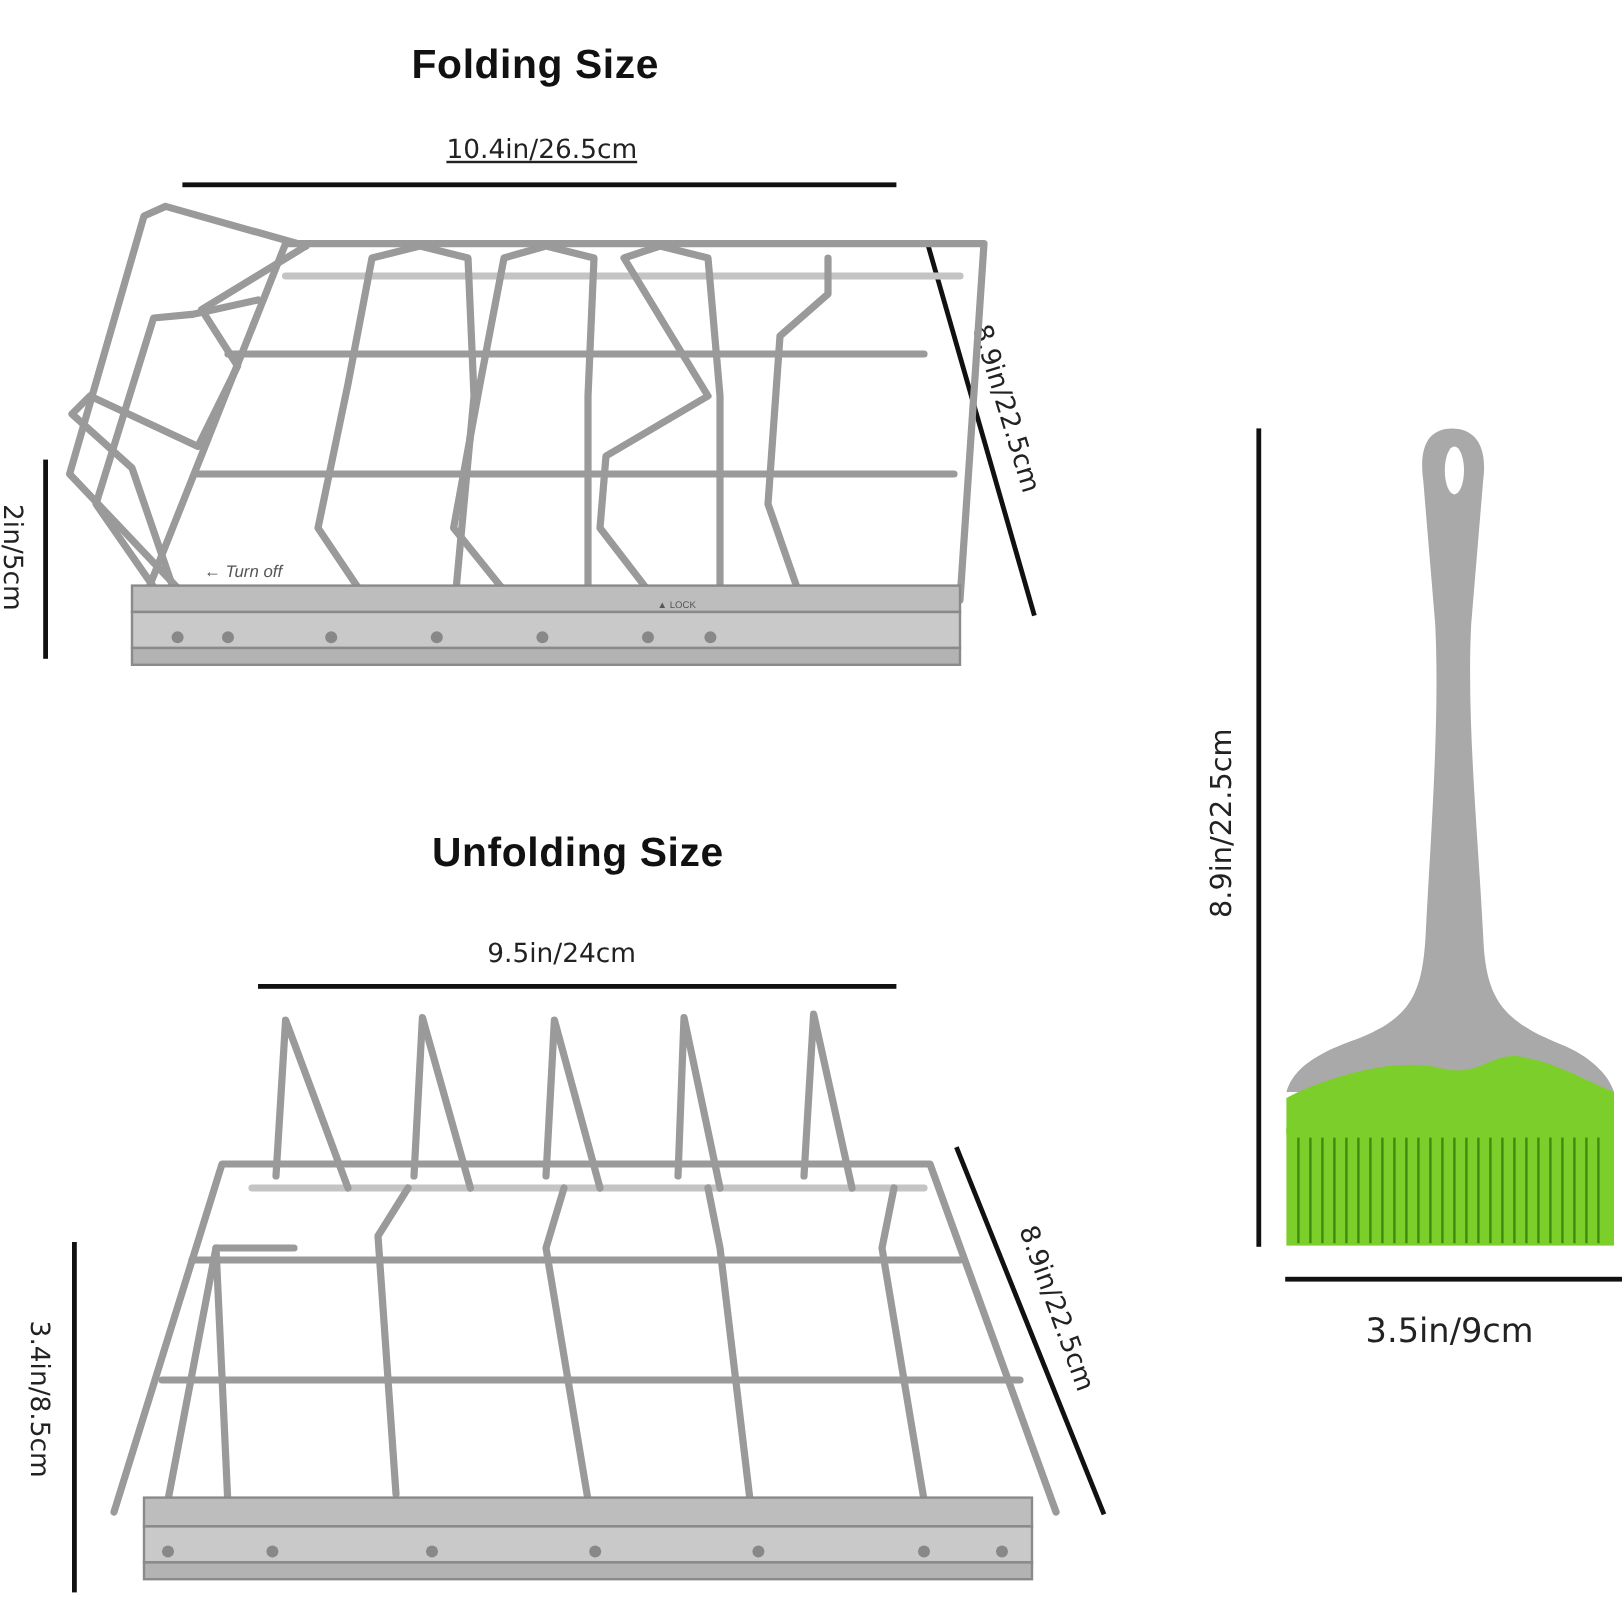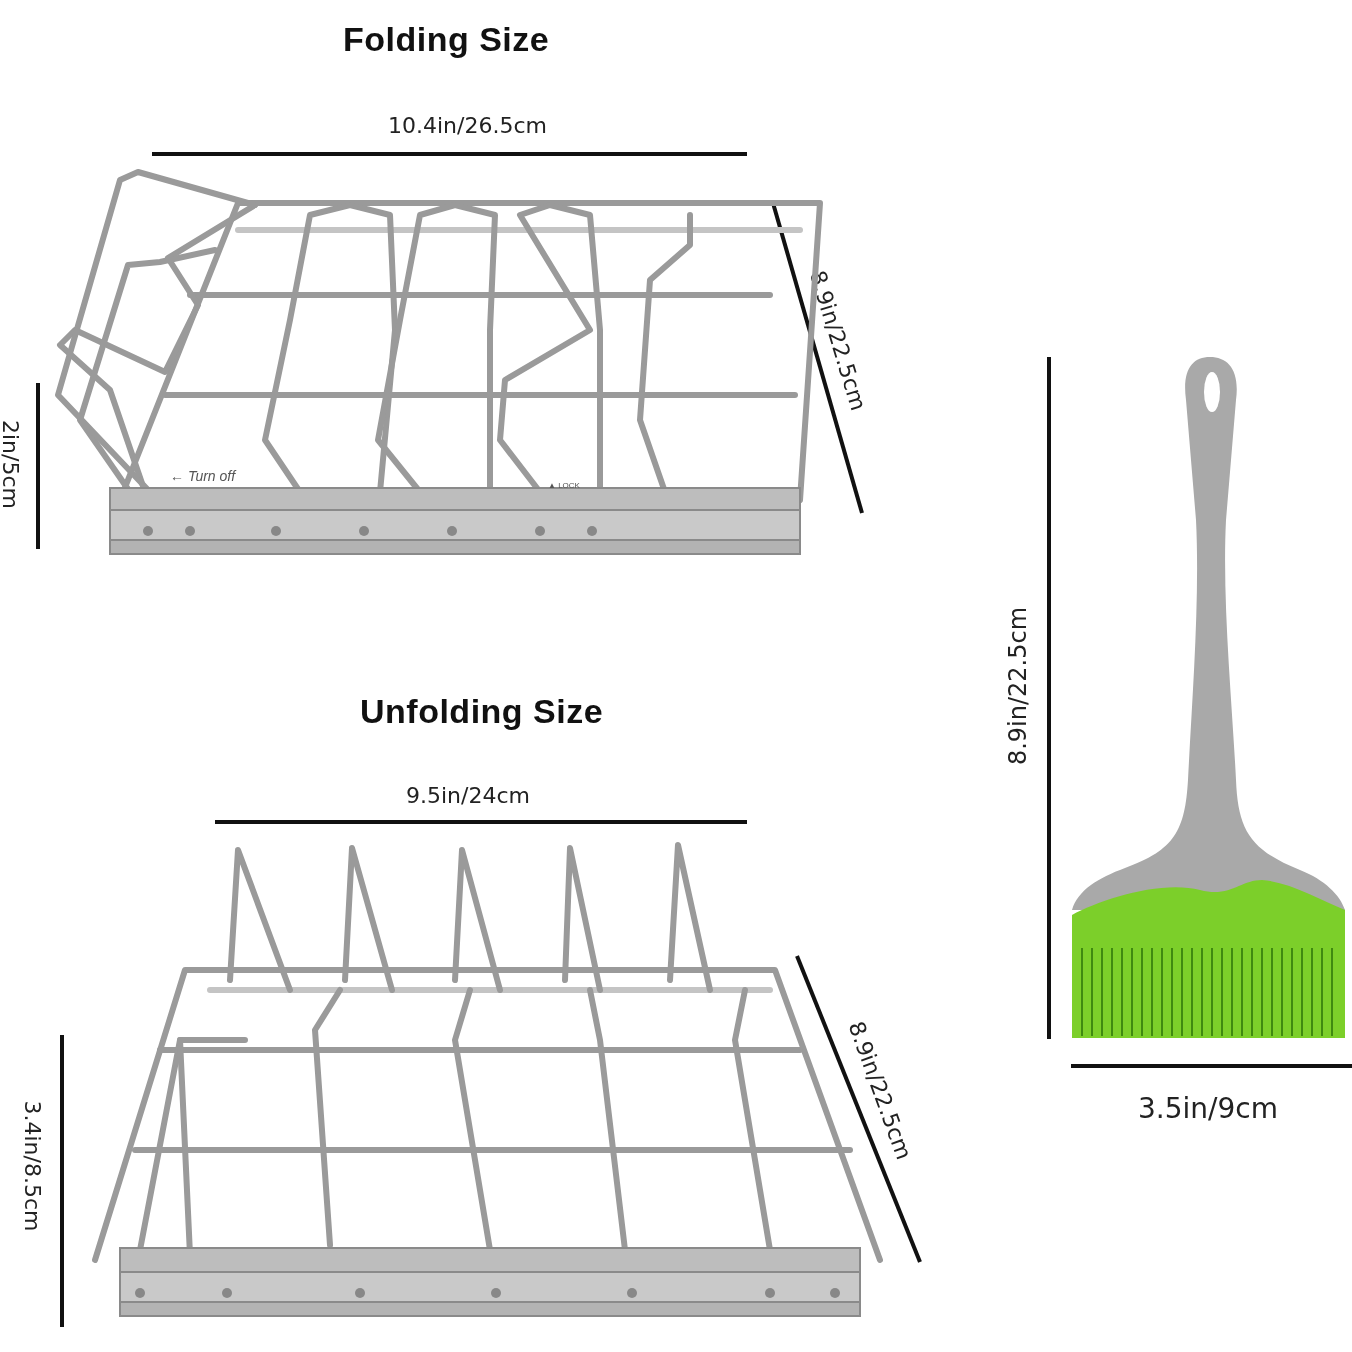--- a/index.html
+++ b/index.html
@@ -8,22 +8,22 @@
   .title { font-weight:bold; font-size:34px; letter-spacing:0.5px; white-space:nowrap; }
   .dim { font-family:"DejaVu Sans", sans-serif; font-size:22px; color:#222; white-space:nowrap; }
   .hline { position:absolute; height:4px; background:#111; }
   .vline { position:absolute; width:4px; background:#111; }
   .rot { transform-origin:center center; }
   svg { position:absolute; overflow:visible; }
 </style>
 </head>
 <body>
 
-<div class="abs title" style="left:343px; top:20px;">Folding Size</div>
-<div class="abs dim" style="left:388px; top:113px;">10.4in/26.5cm</div>
+<div class="abs title" style="left:343px; top:35px;">Folding Size</div>
+<div class="abs dim" style="left:372px; top:113px;text-decoration:underline;">10.4in/26.5cm</div>
 <div class="hline" style="left:152px; top:152px; width:595px;"></div>
 
 <svg style="left:0;top:0;width:1352px;height:1352px;">
   <line x1="773" y1="203" x2="862" y2="513" stroke="#111" stroke-width="4"></line>
 </svg>
 <div class="abs dim rot" style="left:748px; top:328px; width:180px; text-align:center; transform:rotate(73deg);">8.9in/22.5cm</div>
 
 <div class="vline" style="left:36px; top:383px; height:166px;"></div>
 <div class="abs dim rot" style="left:-40px; top:452px; width:100px; text-align:center; transform:rotate(90deg);">2in/5cm</div>
 
@@ -51,21 +51,21 @@
     <circle cx="148" cy="531" r="5"></circle>
       <circle cx="190" cy="531" r="5"></circle>
       <circle cx="276" cy="531" r="5"></circle>
     <circle cx="364" cy="531" r="5"></circle>
       <circle cx="452" cy="531" r="5"></circle>
       <circle cx="540" cy="531" r="5"></circle>
     <circle cx="592" cy="531" r="5"></circle>
   </g>
 </svg>
 <div class="abs" style="left:170px; top:468px; font-size:14px; font-style:italic; color:#555;">← Turn off</div>
-<div class="abs" style="left:548px; top:481px; font-size:8px; color:#555;">▲ LOCK</div>
+<div class="abs" style="left:548px; top:500px; font-size:8px; color:#555;">▲ LOCK</div>
 
 <div class="abs title" style="left:360px; top:692px;text-align:center;">Unfolding Size</div>
 <div class="abs dim" style="left:406px; top:783px;text-align:right;">9.5in/24cm</div>
 <div class="hline" style="left:215px; top:820px; width:532px;"></div>
 
 <svg style="left:0;top:0;width:1352px;height:1352px;">
   <line x1="797" y1="956" x2="920" y2="1262" stroke="#111" stroke-width="4"></line>
 </svg>
 <div class="abs dim rot" style="left:790px; top:1078px; width:180px; text-align:center; transform:rotate(70deg);">8.9in/22.5cm</div>
 

